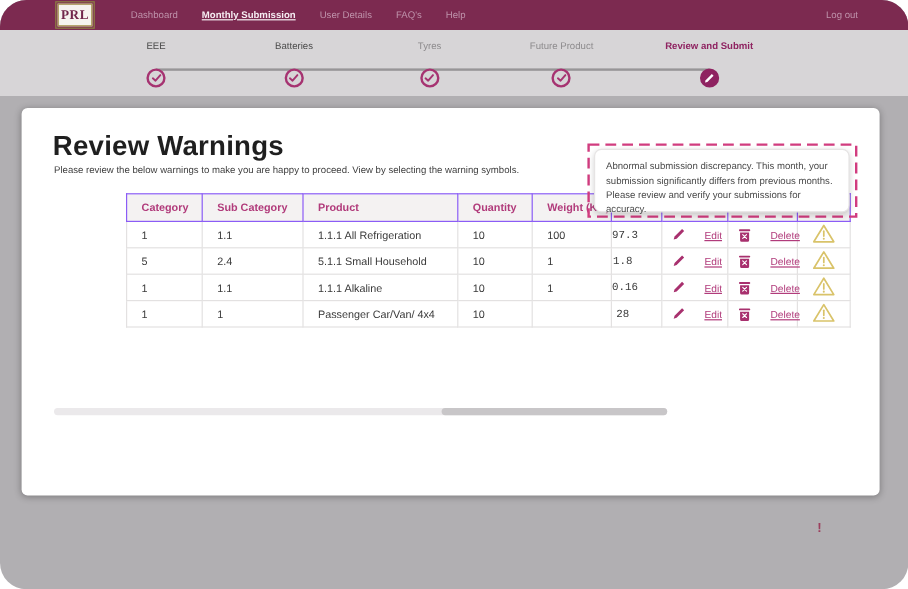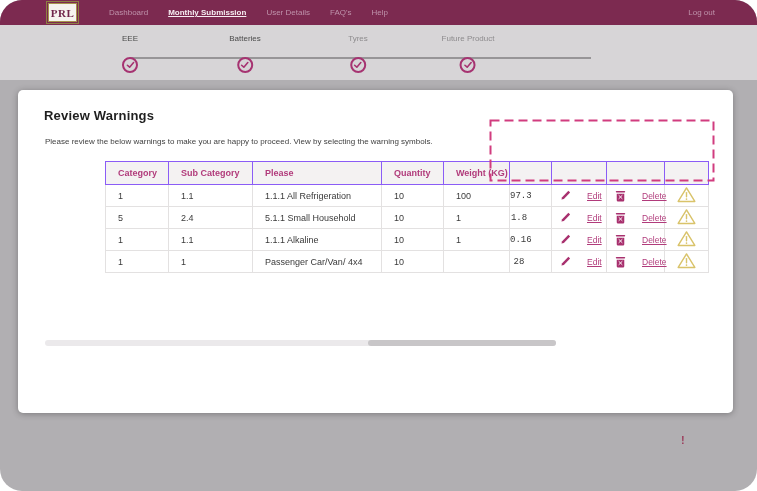--- a/index.html
+++ b/index.html
@@ -26,21 +26,21 @@
   .step--1 .step-label, .step--2 .step-label { color:#4b4b4b; }
   .step--3 .step-label, .step--4 .step-label { color:#8d8b8d; }
   .step--current .step-label { color:#8f2361; font-weight:bold; }
   .step-circle { width:16px; height:16px; border-radius:50%; border:2px solid #a63371; background:#d7d5d7;
                  display:flex; align-items:center; justify-content:center; position:relative; z-index:2; }
   .step--current .step-circle { background:#8f2361; border-color:#8f2361; }
 
   
   .card { position:absolute; left:18px; top:90px; width:715px; height:323px; background:#ffffff;
           border-radius:5px; box-shadow:0 1px 6px rgba(0,0,0,0.3); }
-  .page-title { position:absolute; left:26px; top:18px; font-size:13px; font-weight:bold; color:#1f1f1f; letter-spacing:0.2px; }
+  .page-title { position:absolute; left:26px; top:18px; font-size:23px; font-weight:bold; color:#1f1f1f; letter-spacing:0.2px; }
   .page-subtitle { position:absolute; left:27px; top:47px; font-size:8px; color:#3f3f3f; }
 
   
   .table-wrap { position:absolute; left:87px; top:71px; }
   table { border-collapse:collapse; table-layout:fixed; width:603px; }
   th { height:23px; background:#f4f2f2; color:#b13b7b; font-size:9px; font-weight:bold; text-align:left;
        padding:0 0 0 12px; border:1px solid #8b5cf6; }
   td { height:22px; background:#fff; color:#3a3a3a; font-size:9px; padding:0 0 0 12px; border:1px solid #e3e1e1; }
   td.cell-value { text-align:center; padding:0 23px 0 0;font-family:Liberation Mono, monospace; }
   td.cell-action { padding:0 0 0 8px; }
@@ -117,20 +117,28 @@
 
     <div class="step step--4" style="left:468px;">
       <span class="step-label">Future Product</span>
       <span class="step-circle">
         <svg width="9" height="8" viewBox="0 0 10 9">
             <path d="M1.5 4.8 L4 7 L8.5 1.8" fill="none" stroke="#a63371" stroke-width="1.8" stroke-linecap="round" stroke-linejoin="round"></path>
           </svg>
       </span>
     </div>
 
+    <div class="step step--current" style="left:591px;">
+      <span class="step-label">Review and Submit</span>
+      <span class="step-circle">
+        <svg width="9" height="9" viewBox="0 0 14 14">
+            <path d="M1.8 12.2 l0.9 -3.1 8 -8 2.2 2.2 -8 8 z" fill="#ffffff"></path>
+          </svg>
+      </span>
+    </div>
   </div>
 
   <section class="card">
     <h1 class="page-title">Review Warnings</h1>
     <p class="page-subtitle">Please review the below warnings to make you are happy to proceed. View by selecting the warning symbols.</p>
 
     <div class="table-wrap">
       <table>
         <colgroup>
           <col style="width:63px">
@@ -140,21 +148,21 @@
             <col style="width:66px">
             <col style="width:42px">
           <col style="width:55px">
             <col style="width:58px">
             <col style="width:44px">
         </colgroup>
         <thead>
           <tr>
             <th>Category</th>
             <th>Sub Category</th>
-            <th>Please</th>
+            <th>Product</th>
             <th>Quantity</th>
             <th>Weight (KG)</th>
             <th></th>
             <th></th>
             <th></th>
             <th></th>
           </tr>
         </thead>
         <tbody>
 
@@ -318,20 +326,21 @@
               </td>
             </tr>
           </tbody>
       </table>
     </div>
 
     <div class="tooltip-annotation">
       <svg class="tooltip-dashes" width="226" height="63">
         <rect x="1.5" y="1.5" width="223" height="60" fill="none" stroke="#d13c7f" stroke-width="2" stroke-dasharray="9 5"></rect>
       </svg>
+      <div class="tooltip-box">Abnormal submission discrepancy. This month, your submission significantly differs from previous months. Please review and verify your submissions for accuracy.</div>
     </div>
 
     <div class="hscroll-track">
       <div class="hscroll-thumb"></div>
     </div>
 
   </section>
 
   <span class="footer-alert">!</span>
 

